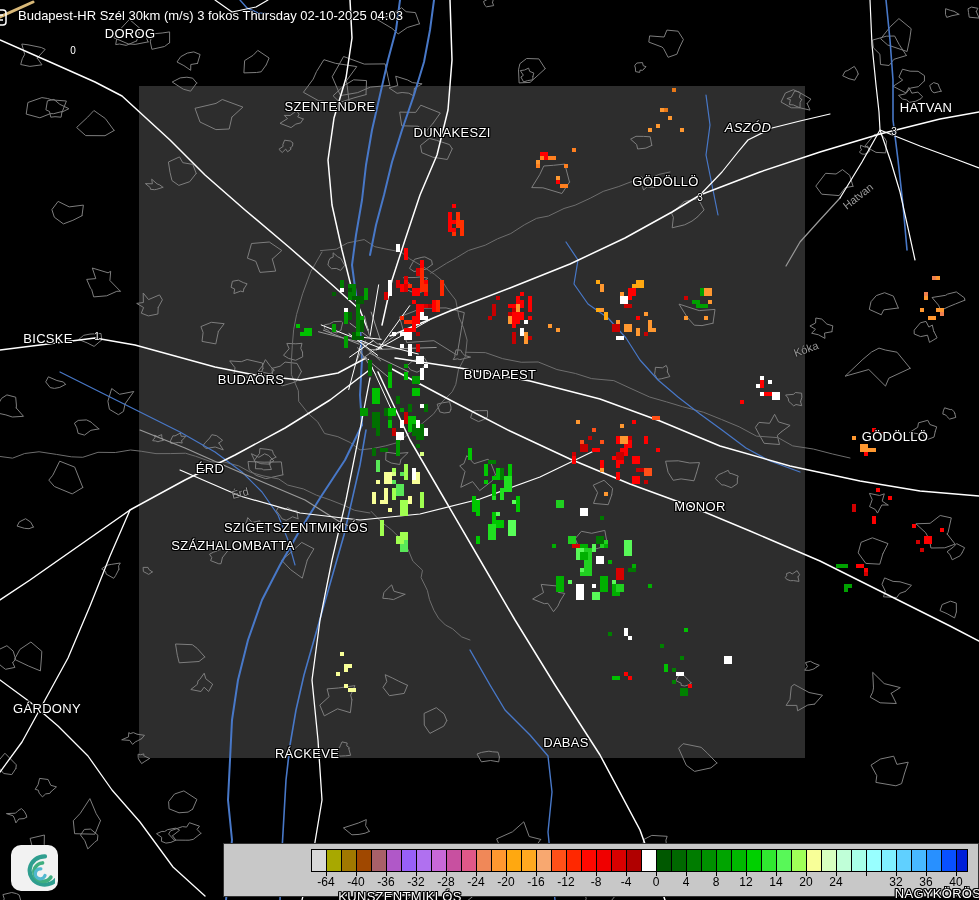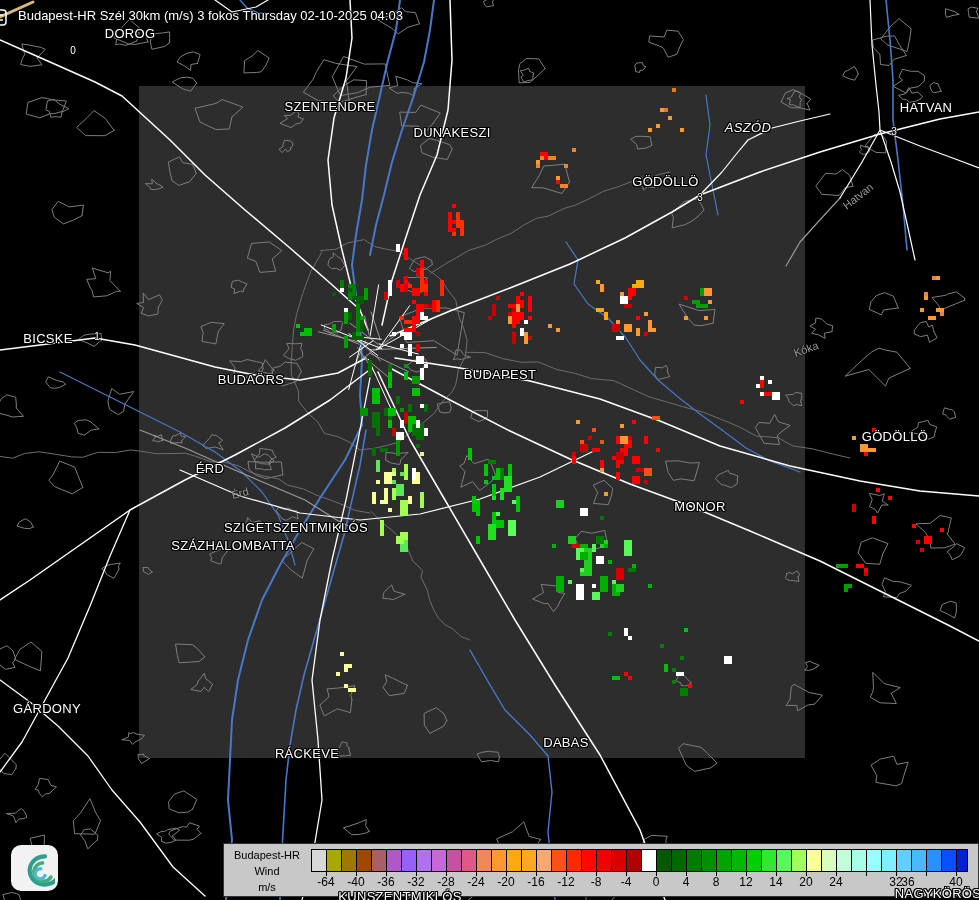--- a/index.html
+++ b/index.html
@@ -646,25 +646,20 @@
     </div>
 
   <svg id="title-icon" width="20" height="18">
     <rect x="-6" y="1" width="16" height="15" rx="3" fill="none" stroke="#fff" stroke-width="1.5"></rect>
     <line x1="-2" y1="6" x2="7" y2="6" stroke="#fff" stroke-width="1.5"></line>
     <line x1="-2" y1="11" x2="7" y2="11" stroke="#fff" stroke-width="1.5"></line>
   </svg>
   <div id="title">Budapest-HR Szél 30km (m/s) 3 fokos Thursday 02-10-2025 04:03</div>
 
   <div id="legend" style="z-index: 20;">
-    <div id="legend-name">
-      <div>Budapest-HR</div>
-      <div>Wind</div>
-      <div>m/s</div>
-    </div>
     <div id="colorbar">
         <div class="cell" style="width: 15px; background: rgb(216, 216, 216);"></div>
         <div class="cell" style="width: 15px; background: rgb(168, 168, 0);"></div>
         <div class="cell" style="width: 15px; background: rgb(160, 120, 0);"></div>
         <div class="cell" style="width: 15px; background: rgb(160, 72, 0);"></div>
         <div class="cell" style="width: 15px; background: rgb(168, 96, 104);"></div>
         <div class="cell" style="width: 15px; background: rgb(176, 88, 200);"></div>
         <div class="cell" style="width: 15px; background: rgb(152, 96, 248);"></div>
         <div class="cell" style="width: 15px; background: rgb(176, 112, 240);"></div>
         <div class="cell" style="width: 15px; background: rgb(200, 104, 216);"></div>
@@ -739,21 +734,21 @@
         <div class="ticklabel" style="left: 552px;">14</div>
         <div class="tickmark" style="left: 582px;"></div>
         <div class="ticklabel" style="left: 582px;">20</div>
         <div class="tickmark" style="left: 612px;"></div>
         <div class="ticklabel" style="left: 612px;">24</div>
         <div class="tickmark" style="left: 642px;"></div>
         <div class="ticklabel" style="left: 642px; margin-top: 47px;">28</div>
         <div class="tickmark" style="left: 672px;"></div>
         <div class="ticklabel" style="left: 672px;">32</div>
         <div class="tickmark" style="left: 702px;"></div>
-        <div class="ticklabel" style="left: 684px;">36</div>
+        <div class="ticklabel" style="left: 702px;">36</div>
         <div class="tickmark" style="left: 732px;"></div>
         <div class="ticklabel" style="left: 732px;">40</div>
       </div>
   </div>
 
   <div id="logo">
     <svg width="40" height="40" viewBox="0 0 48 48">
       <path d="M 36 10 A 18 17 0 1 0 52 34" fill="none" stroke="#2f9e8f" stroke-width="5" stroke-linecap="round"></path>
       <path d="M 33 18 A 11 11 0 1 0 43 35" fill="none" stroke="#3fae7f" stroke-width="4.5" stroke-linecap="round"></path>
       <path d="M 31 25 A 6 6 0 1 0 36 33" fill="none" stroke="#52b8d0" stroke-width="4" stroke-linecap="round"></path>

